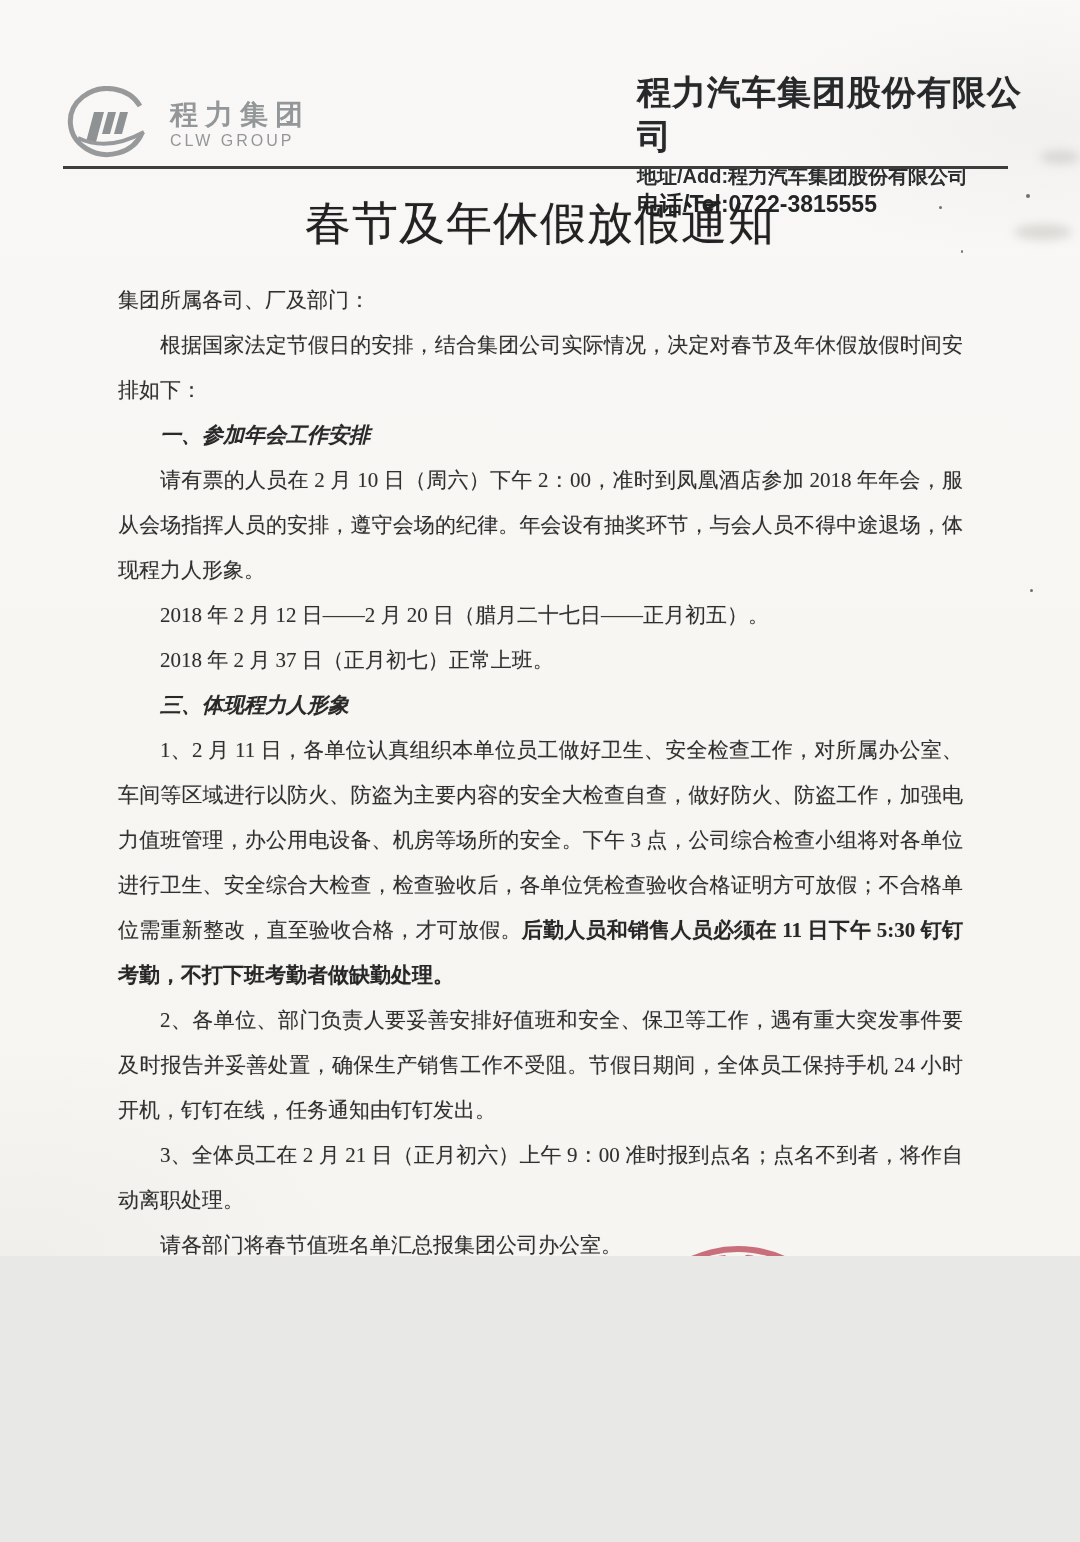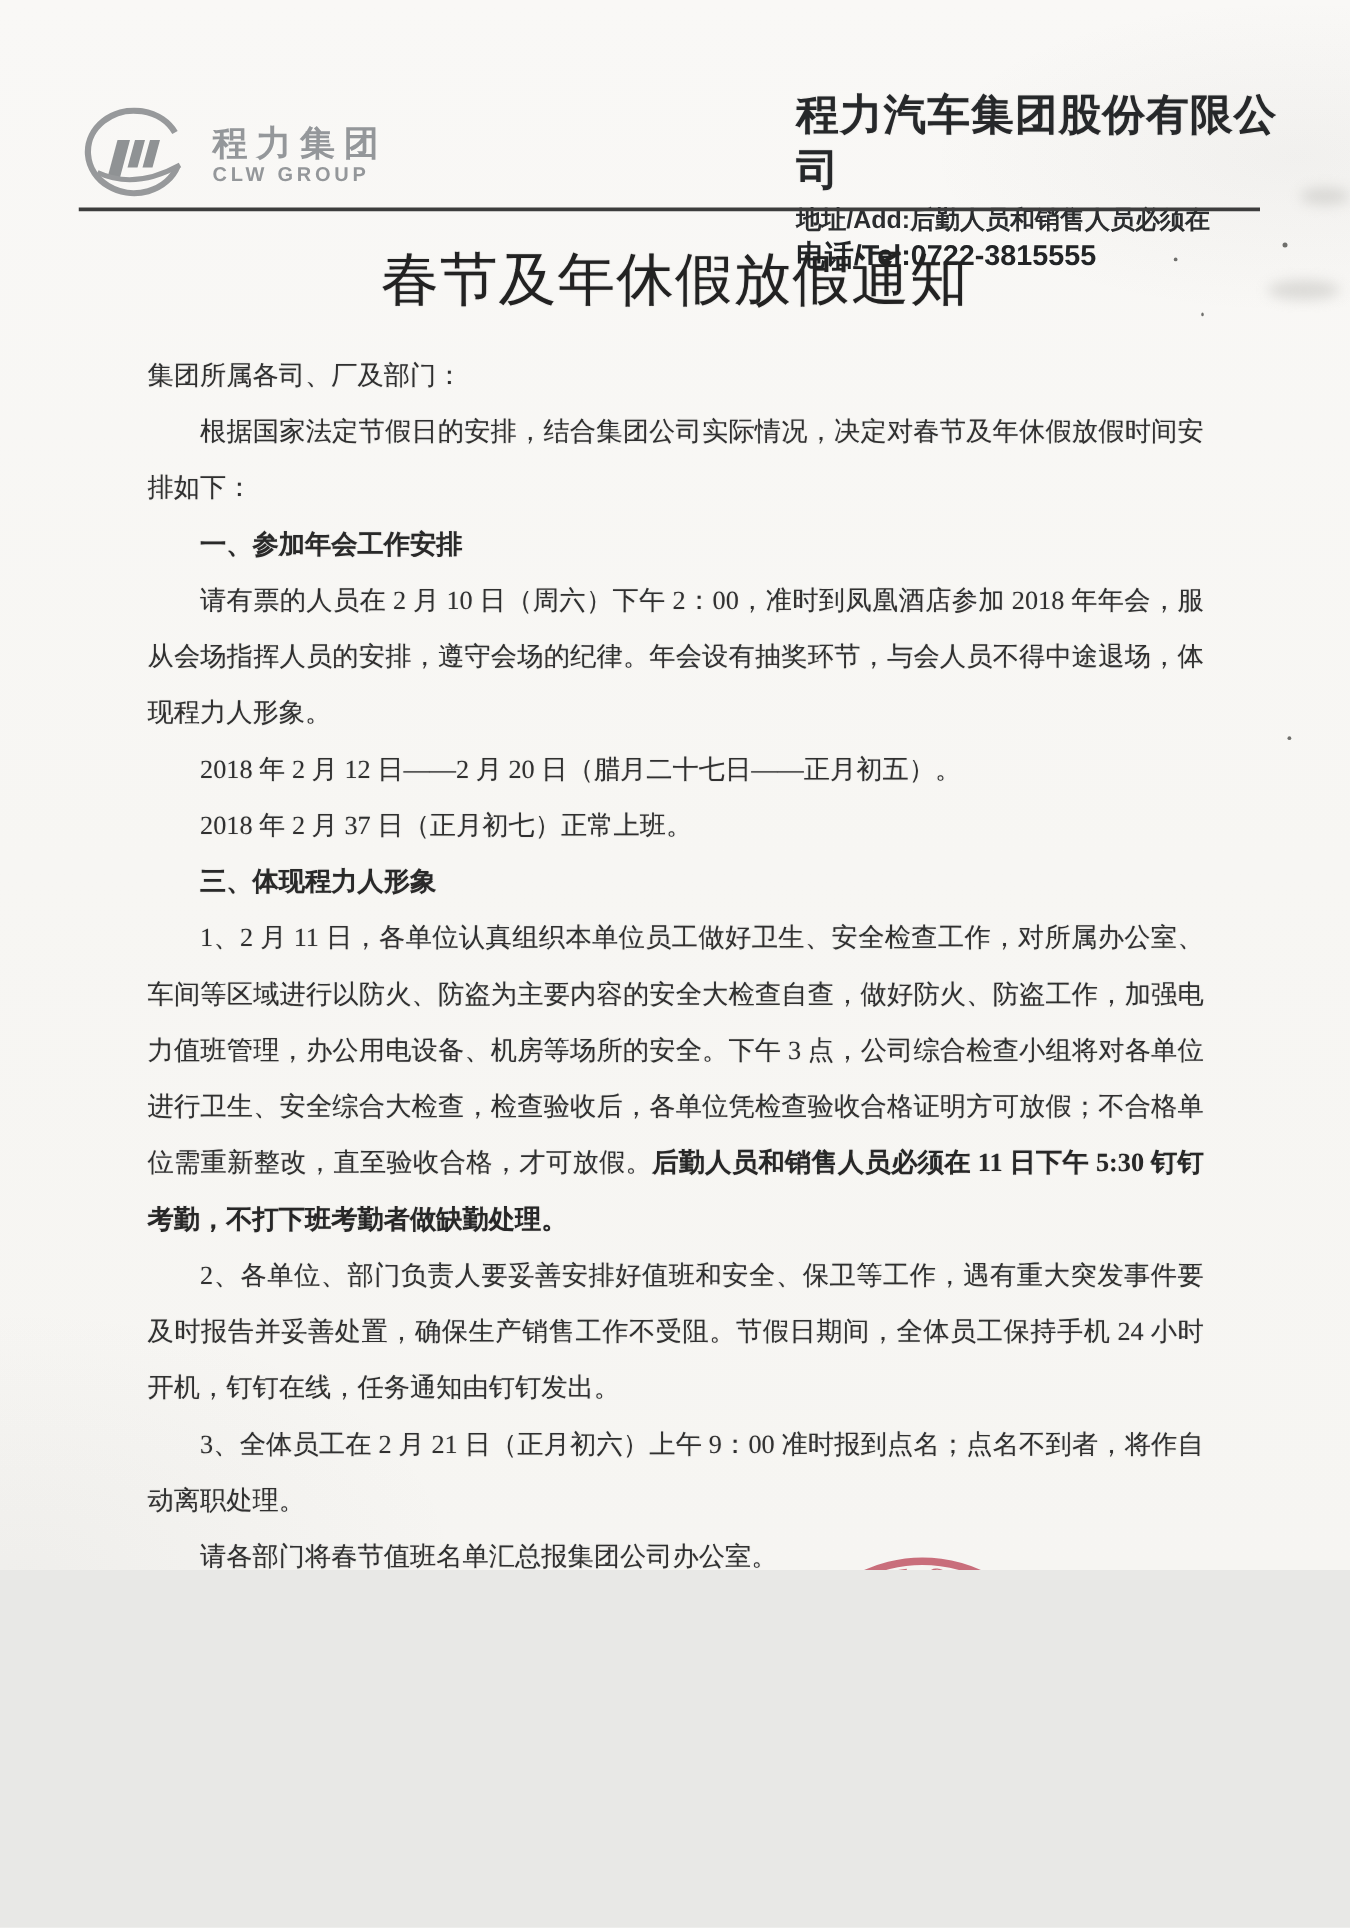--- a/index.html
+++ b/index.html
@@ -24,21 +24,21 @@
     display: flex; align-items: center; gap: 14px;
   }
   .logo-mark { width: 96px; height: 80px; }
   .logo-text-cn {
     font-family: "Liberation Sans", "DejaVu Sans", sans-serif;
     font-size: 28px; font-weight: 700; color: #94979a;
     letter-spacing: 7px; line-height: 30px;
   }
   .logo-text-en {
     font-family: "Liberation Sans", "DejaVu Sans", sans-serif;
-    font-size: 16px; font-weight: 700; color: #94979a;
+    font-size: 16px; font-weight: 400; color: #94979a;
     letter-spacing: 3px; line-height: 22px;
   }
   .company-block { position: absolute; left: 637px; top: 70px; width: 400px; }
   .company-name {
     font-family: "Liberation Sans", "DejaVu Sans", sans-serif;
     font-size: 34px; font-weight: 700; color: #26282a;
     letter-spacing: 1px; line-height: 44px;
     text-shadow: 0 0 1px rgba(40,40,40,0.35);
   }
   .company-address {
@@ -66,21 +66,21 @@
 
   
   .doc-body {
     position: absolute; left: 118px; top: 278px; width: 845px;
     font-size: 21px; line-height: 45px; color: #303030;
     text-align: justify;
     text-shadow: 0 0 1px rgba(60,60,60,0.30);
   }
   .doc-body p { text-indent: 2em; }
   .doc-body p.no-indent { text-indent: 0; }
-  .doc-body p.heading { font-weight: 700; color: #292929; }
+  .doc-body p.heading { font-weight: 700; color: #292929; font-style: italic; }
   .bold-inline { font-weight: 700; color: #272727; }
 
   
   .signature-block {
     position: absolute; right: 205px; top: 1368px;
     text-align: center;
     font-size: 29px; line-height: 47px; color: #303030;
     text-shadow: 0 0 1px rgba(60,60,60,0.30);
   }
 
@@ -114,21 +114,21 @@
       <path d="M18,52 Q48,66 84,46" fill="none" stroke="#97999b" stroke-width="4"></path>
     </svg>
     <div>
       <div class="logo-text-cn">程力集团</div>
       <div class="logo-text-en">CLW GROUP</div>
     </div>
   </div>
 
   <div class="company-block">
     <div class="company-name">程力汽车集团股份有限公司</div>
-    <div class="company-address">地址/Add:后勤人员和销售人员必须在</div>
+    <div class="company-address">地址/Add:程力汽车集团股份有限公司</div>
     <div class="company-phone">电话/Tel:0722-3815555</div>
   </div>
 
   <div class="header-rule"></div>
 
   <div class="notice-title">春节及年休假放假通知</div>
 
   <div class="doc-body">
     <p class="no-indent">集团所属各司、厂及部门：</p>
     <p>根据国家法定节假日的安排，结合集团公司实际情况，决定对春节及年休假放假时间安排如下：</p>

